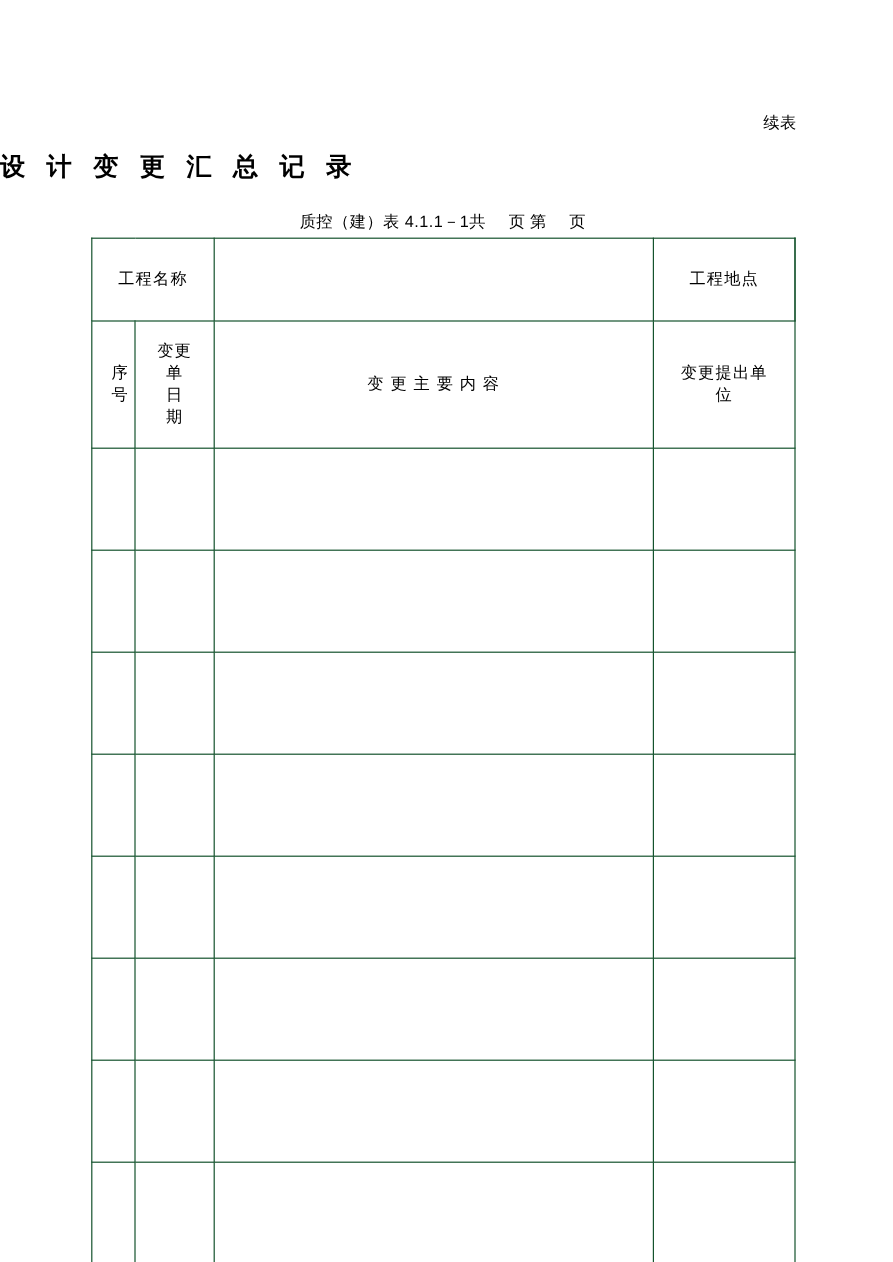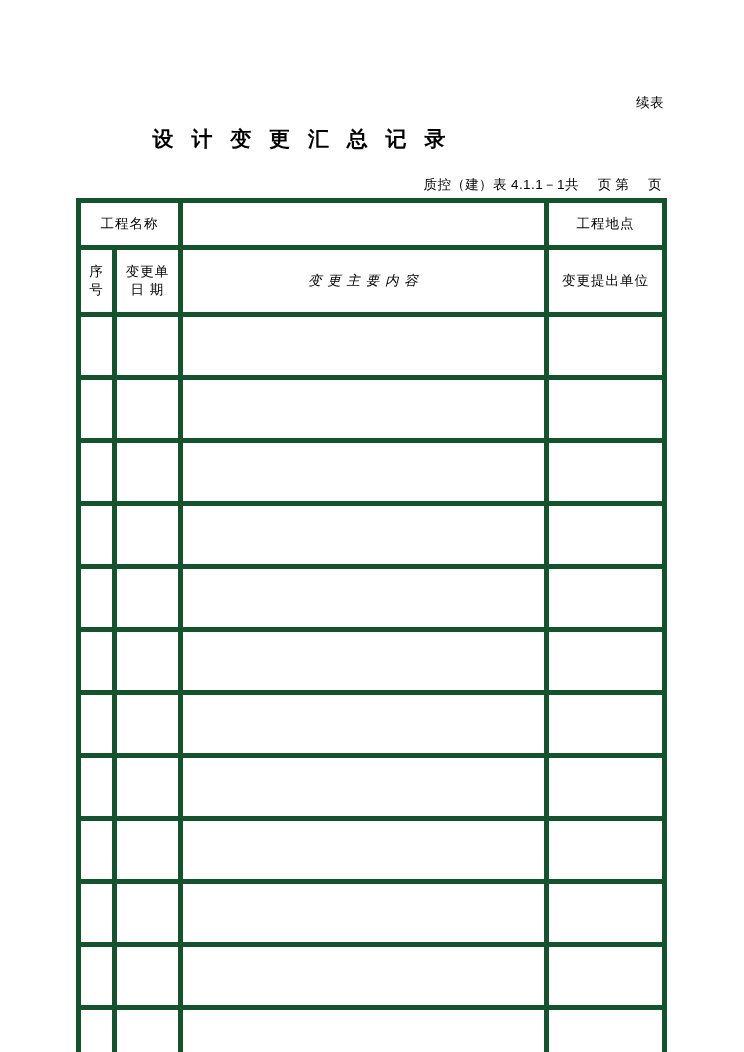--- a/index.html
+++ b/index.html
@@ -27,74 +27,72 @@
     top: 94px;
     right: 80px;
     font-size: 13.5px;
     letter-spacing: 0.5px;
   }
   .doc-title {
     position: absolute;
     top: 125px;
     left: 0;
     width: 604px;
-    text-align: center;
     font-size: 21px;
     font-weight: bold;
     letter-spacing: 6px;
   }
   .subhead {
     position: absolute;
     top: 176px;
     left: 76px;
     width: 586px;
     display: flex;
-    justify-content: flex-end;
+    justify-content: center;
     align-items: baseline;
     font-size: 13.5px;
   }
   .subhead .left {
     letter-spacing: 0.4px;
   }
   .subhead .right {
     letter-spacing: 0.4px;
     white-space: pre;
     font-family: Liberation Serif, serif;
   }
   table.form {
     position: absolute;
     top: 198px;
     left: 76px;
     border-collapse: collapse;
     table-layout: fixed;
     width: 586px;
   }
   table.form td {
-    border: 5px solid #14532d;
-    padding: 3px;
+    border: 1px solid #14532d;
+    padding: 16px;
     font-size: 13.5px;
     vertical-align: middle;
     text-align: center;
     line-height: 1.35;
   }
   .h-row td { height: 36px; }
   .label-cell {
     letter-spacing: 1px;
   }
   .col-seq { width: 36px; }
   .col-date { width: 66px; }
   .col-content { width: 366px; }
   .col-unit { width: 118px; }
   .head-row td {
     height: 56px;
     letter-spacing: 1px;
   }
   .content-head {
     letter-spacing: 5px;
-    font-style: italic;
   }
   .two-line {
     font-size: 13.5px;
     line-height: 1.35;
   }
   .data-row td { height: 52px; }
   .blank { }
 </style>
 </head>
 <body>

